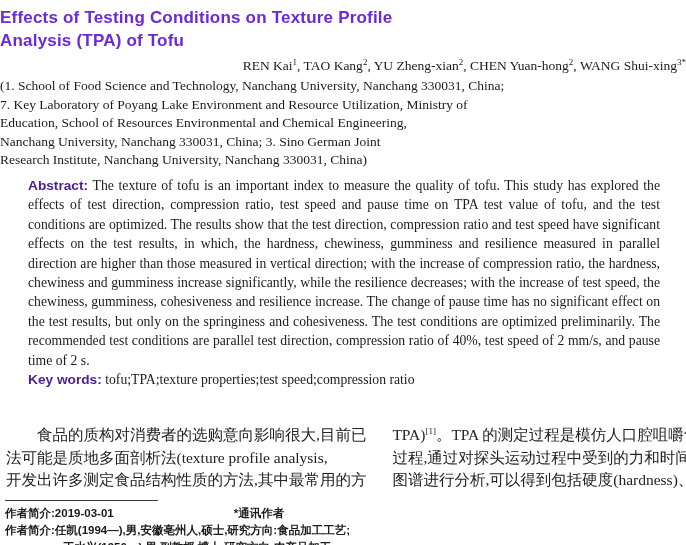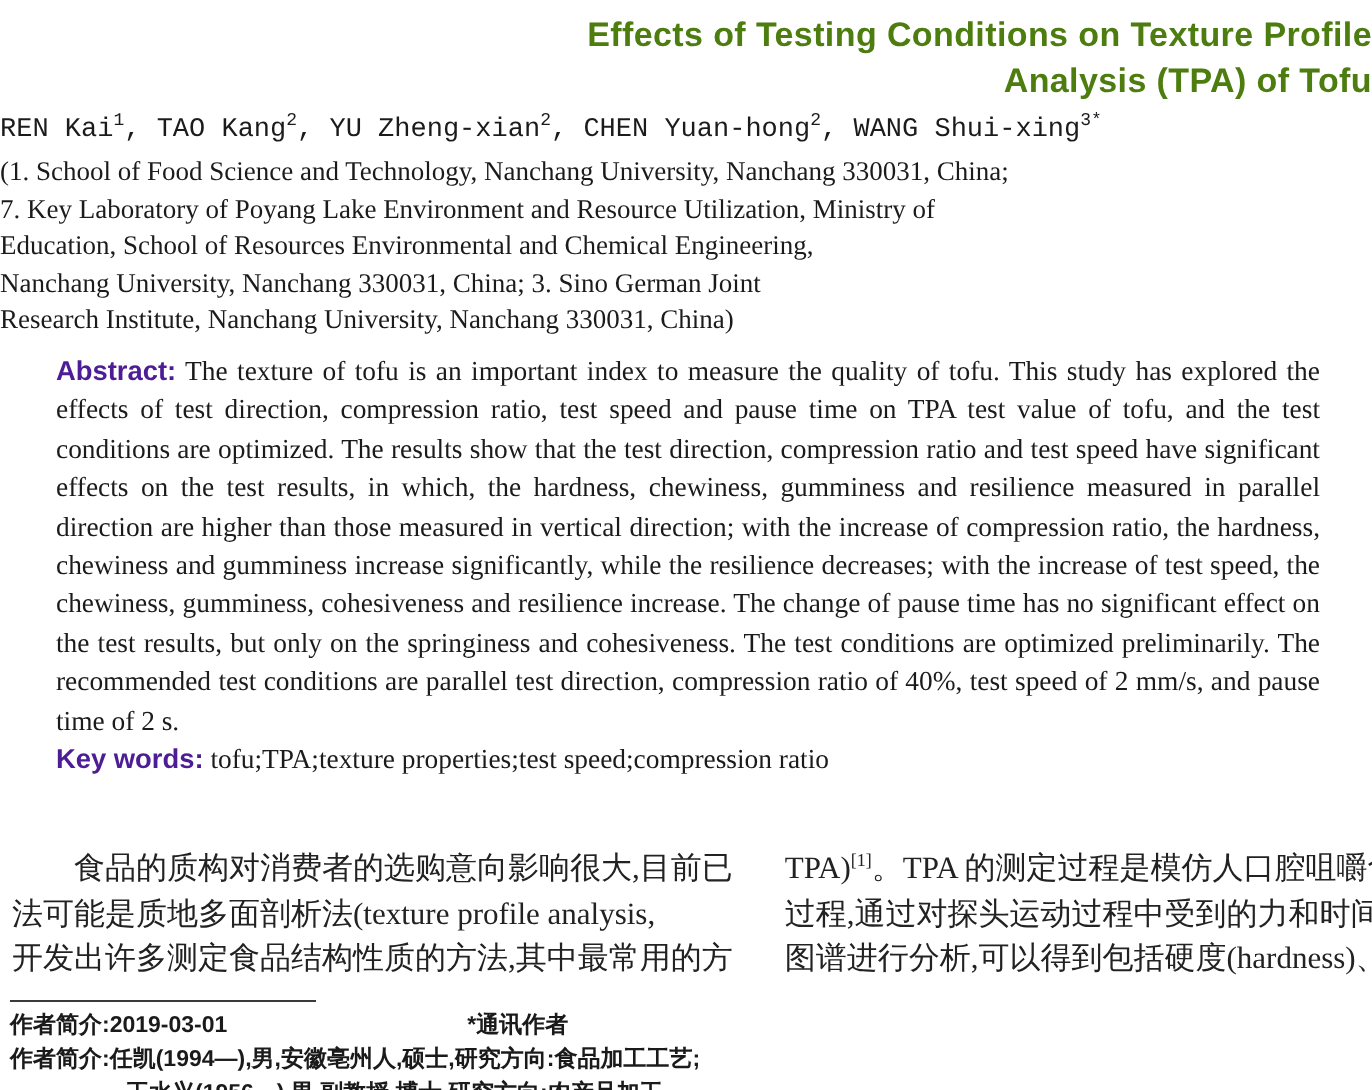--- a/index.html
+++ b/index.html
@@ -6,37 +6,36 @@
   body {
     width: 686px; height: 545px;
     background: #ffffff;
     color: #1b1b1b;
     font-family: "Liberation Serif", "DejaVu Serif", serif;
     overflow: hidden;
   }
   .page { padding-top: 6px; }
 
   .title {
-    text-align: right;
+    text-align: left;
     font-family: "Liberation Sans", "DejaVu Sans", sans-serif;
     font-weight: 600;
     font-size: 17px;
     line-height: 23px;
     letter-spacing: 0.2px;
-    color: #4d7c0f;
+    color: #6d28d9;
   }
   .title .tl { display: block; }
 
   .authors {
-    text-align: left;
+    text-align: right;
     font-size: 13.5px;
     margin-top: 5px;
     line-height: 17px;
     white-space: nowrap;
-    font-family: Liberation Mono, monospace;
   }
   .authors sup { font-size: 9px; line-height: 0; }
 
   .affiliations {
     text-align: left;
     font-size: 13.5px;
     line-height: 18.6px;
     margin-top: 3px;
   }
 

